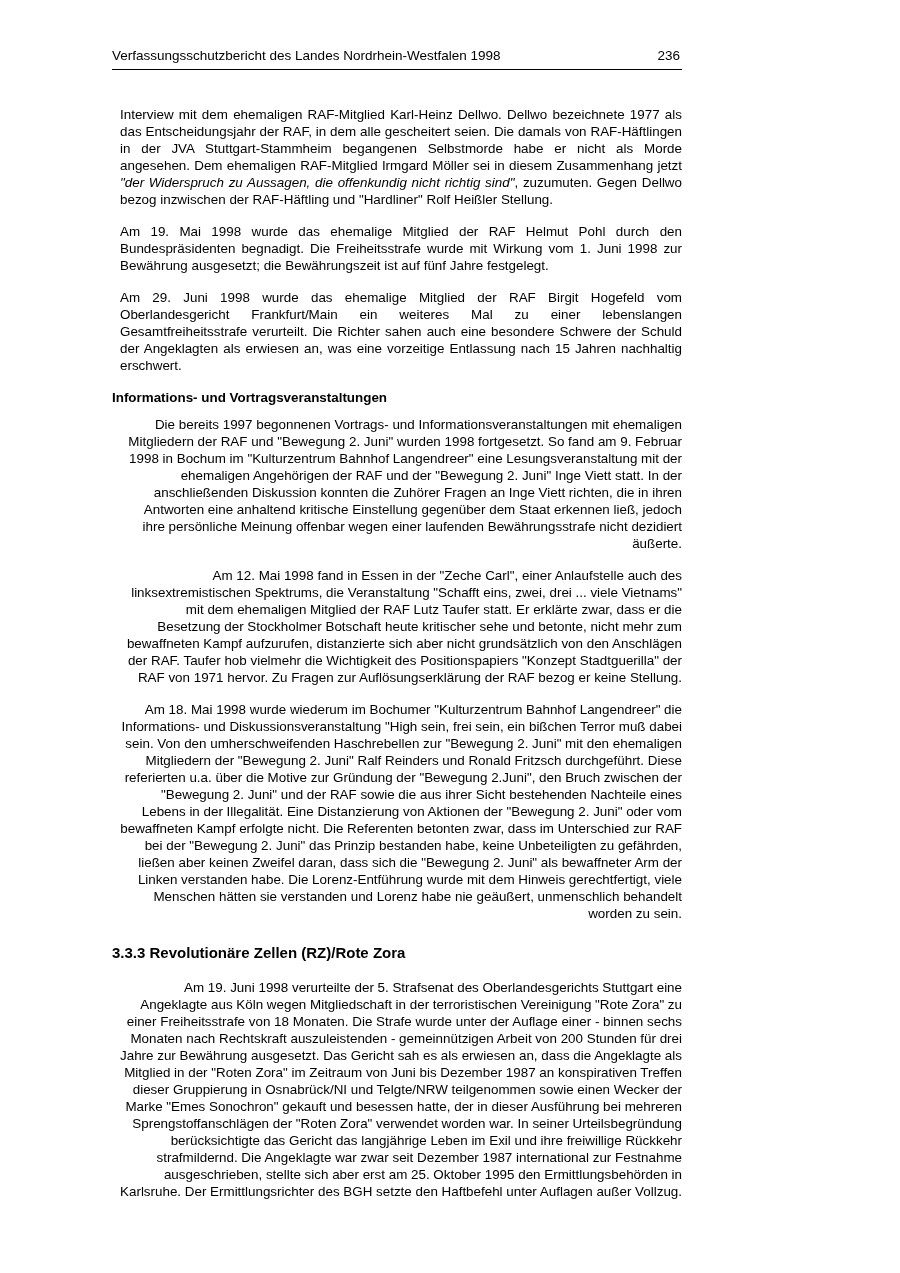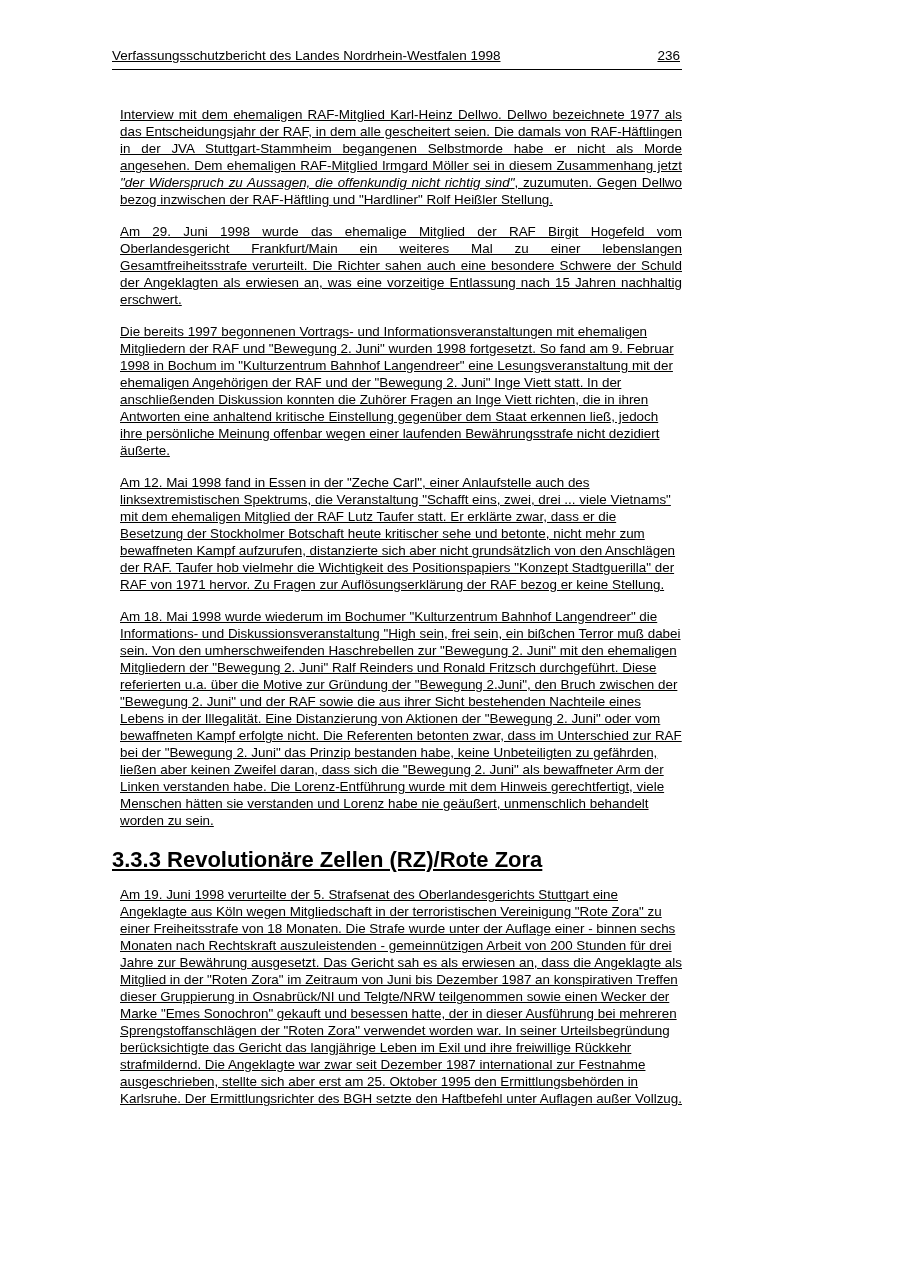--- a/index.html
+++ b/index.html
@@ -5,66 +5,67 @@
   html, body { margin: 0; padding: 0; background: #ffffff; }
   .page {
     position: relative;
     width: 792px;
     height: 1273px;
     background: #ffffff;
     color: #000000;
     font-family: "Liberation Sans", "DejaVu Sans", sans-serif;
     overflow: hidden;
     box-sizing: border-box;
-    text-decoration: underline;
   }
   .header-row {
     margin: 0 110px 0 112px;
     padding-top: 48px;
     padding-bottom: 6px;
     border-bottom: 1.6px solid #000000;
     display: flex;
     justify-content: space-between;
     align-items: flex-end;
     font-size: 13.5px;
   }
   .header-title { white-space: nowrap; }
   .header-page { padding-right: 2px; }
   .doc-body {
     margin: 36px 110px 0 112px;
     font-size: 13.4px;
     line-height: 17px;
   }
   .doc-body p { margin: 0 0 15px 0; }
   p.justify { text-align: justify; padding-left: 8px; }
-  p.body    { text-align: left;    padding-left: 8px; }
+  p.body    { text-align: right;    padding-left: 8px; }
   .italic { font-style: italic; }
   h3.sub-heading {
     font-size: 13.4px;
     font-weight: bold;
     margin: 0 0 10px 0;
     padding-left: 0;
   }
   h2.section-heading {
-    font-size: 22px;
+    font-size: 15px;
     font-weight: bold;
     margin: 22px 0 18px 0;
     padding-left: 0;
   }
 </style>
 </head>
 <body>
 
 <div class="page">
   <div class="header-row">
     <span class="header-title">Verfassungsschutzbericht des Landes Nordrhein-Westfalen 1998</span>
     <span class="header-page">236</span>
   </div>
   <div class="doc-body">
       <p class="justify"><span>Interview mit dem ehemaligen RAF-Mitglied Karl-Heinz Dellwo. Dellwo bezeichnete 1977 als das Entscheidungsjahr der RAF, in dem alle gescheitert seien. Die damals von RAF-Häftlingen in der JVA Stuttgart-Stammheim begangenen Selbstmorde habe er nicht als Morde angesehen. Dem ehemaligen RAF-Mitglied Irmgard Möller sei in diesem Zusammenhang jetzt </span><span class="italic">"der Widerspruch zu Aussagen, die offenkundig nicht richtig sind"</span><span>, zuzumuten. Gegen Dellwo bezog inzwischen der RAF-Häftling und "Hardliner" Rolf Heißler Stellung.</span></p>
+      <p class="justify"><span>Am 19. Mai 1998 wurde das ehemalige Mitglied der RAF Helmut Pohl durch den Bundespräsidenten begnadigt. Die Freiheitsstrafe wurde mit Wirkung vom 1. Juni 1998 zur Bewährung ausgesetzt; die Bewährungszeit ist auf fünf Jahre festgelegt.</span></p>
       <p class="justify"><span>Am 29. Juni 1998 wurde das ehemalige Mitglied der RAF Birgit Hogefeld vom Oberlandesgericht Frankfurt/Main ein weiteres Mal zu einer lebenslangen Gesamtfreiheitsstrafe verurteilt. Die Richter sahen auch eine besondere Schwere der Schuld der Angeklagten als erwiesen an, was eine vorzeitige Entlassung nach 15 Jahren nachhaltig erschwert.</span></p>
+      <h3 class="sub-heading"><span>Informations- und Vortragsveranstaltungen</span></h3>
       <p class="body"><span>Die bereits 1997 begonnenen Vortrags- und Informationsveranstaltungen mit ehemaligen Mitgliedern der RAF und "Bewegung 2. Juni" wurden 1998 fortgesetzt. So fand am 9. Februar 1998 in Bochum im "Kulturzentrum Bahnhof Langendreer" eine Lesungsveranstaltung mit der ehemaligen Angehörigen der RAF und der "Bewegung 2. Juni" Inge Viett statt. In der anschließenden Diskussion konnten die Zuhörer Fragen an Inge Viett richten, die in ihren Antworten eine anhaltend kritische Einstellung gegenüber dem Staat erkennen ließ, jedoch ihre persönliche Meinung offenbar wegen einer laufenden Bewährungsstrafe nicht dezidiert äußerte.</span></p>
       <p class="body"><span>Am 12. Mai 1998 fand in Essen in der "Zeche Carl", einer Anlaufstelle auch des linksextremistischen Spektrums, die Veranstaltung "Schafft eins, zwei, drei ... viele Vietnams" mit dem ehemaligen Mitglied der RAF Lutz Taufer statt. Er erklärte zwar, dass er die Besetzung der Stockholmer Botschaft heute kritischer sehe und betonte, nicht mehr zum bewaffneten Kampf aufzurufen, distanzierte sich aber nicht grundsätzlich von den Anschlägen der RAF. Taufer hob vielmehr die Wichtigkeit des Positionspapiers "Konzept Stadtguerilla" der RAF von 1971 hervor. Zu Fragen zur Auflösungserklärung der RAF bezog er keine Stellung.</span></p>
       <p class="body"><span>Am 18. Mai 1998 wurde wiederum im Bochumer "Kulturzentrum Bahnhof Langendreer" die Informations- und Diskussionsveranstaltung "High sein, frei sein, ein bißchen Terror muß dabei sein. Von den umherschweifenden Haschrebellen zur "Bewegung 2. Juni" mit den ehemaligen Mitgliedern der "Bewegung 2. Juni" Ralf Reinders und Ronald Fritzsch durchgeführt. Diese referierten u.a. über die Motive zur Gründung der "Bewegung 2.Juni", den Bruch zwischen der "Bewegung 2. Juni" und der RAF sowie die aus ihrer Sicht bestehenden Nachteile eines Lebens in der Illegalität. Eine Distanzierung von Aktionen der "Bewegung 2. Juni" oder vom bewaffneten Kampf erfolgte nicht. Die Referenten betonten zwar, dass im Unterschied zur RAF bei der "Bewegung 2. Juni" das Prinzip bestanden habe, keine Unbeteiligten zu gefährden, ließen aber keinen Zweifel daran, dass sich die "Bewegung 2. Juni" als bewaffneter Arm der Linken verstanden habe. Die Lorenz-Entführung wurde mit dem Hinweis gerechtfertigt, viele Menschen hätten sie verstanden und Lorenz habe nie geäußert, unmenschlich behandelt worden zu sein.</span></p>
       <h2 class="section-heading"><span>3.3.3 Revolutionäre Zellen (RZ)/Rote Zora</span></h2>
       <p class="body"><span>Am 19. Juni 1998 verurteilte der 5. Strafsenat des Oberlandesgerichts Stuttgart eine Angeklagte aus Köln wegen Mitgliedschaft in der terroristischen Vereinigung "Rote Zora" zu einer Freiheitsstrafe von 18 Monaten. Die Strafe wurde unter der Auflage einer - binnen sechs Monaten nach Rechtskraft auszuleistenden - gemeinnützigen Arbeit von 200 Stunden für drei Jahre zur Bewährung ausgesetzt. Das Gericht sah es als erwiesen an, dass die Angeklagte als Mitglied in der "Roten Zora" im Zeitraum von Juni bis Dezember 1987 an konspirativen Treffen dieser Gruppierung in Osnabrück/NI und Telgte/NRW teilgenommen sowie einen Wecker der Marke "Emes Sonochron" gekauft und besessen hatte, der in dieser Ausführung bei mehreren Sprengstoffanschlägen der "Roten Zora" verwendet worden war. In seiner Urteilsbegründung berücksichtigte das Gericht das langjährige Leben im Exil und ihre freiwillige Rückkehr strafmildernd. Die Angeklagte war zwar seit Dezember 1987 international zur Festnahme ausgeschrieben, stellte sich aber erst am 25. Oktober 1995 den Ermittlungsbehörden in Karlsruhe. Der Ermittlungsrichter des BGH setzte den Haftbefehl unter Auflagen außer Vollzug.</span></p>
     </div>
 </div>
 
 </body></html>

